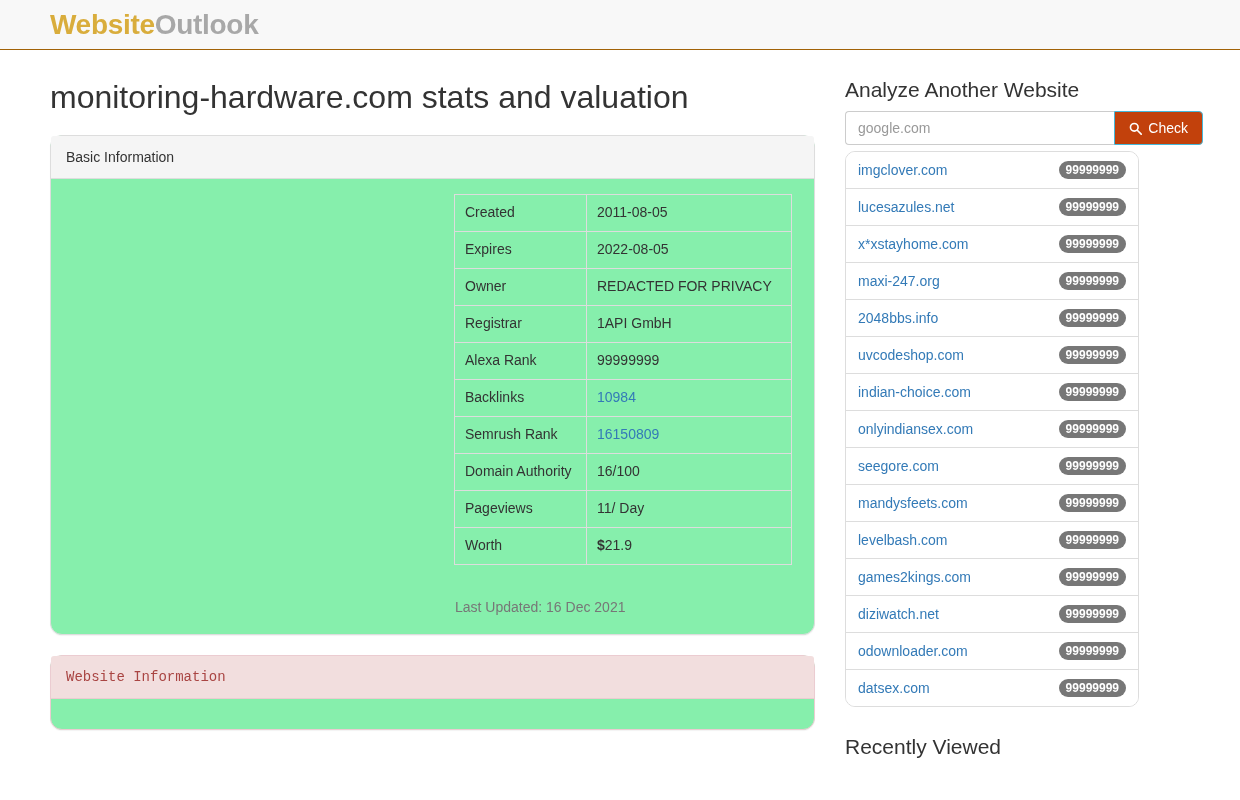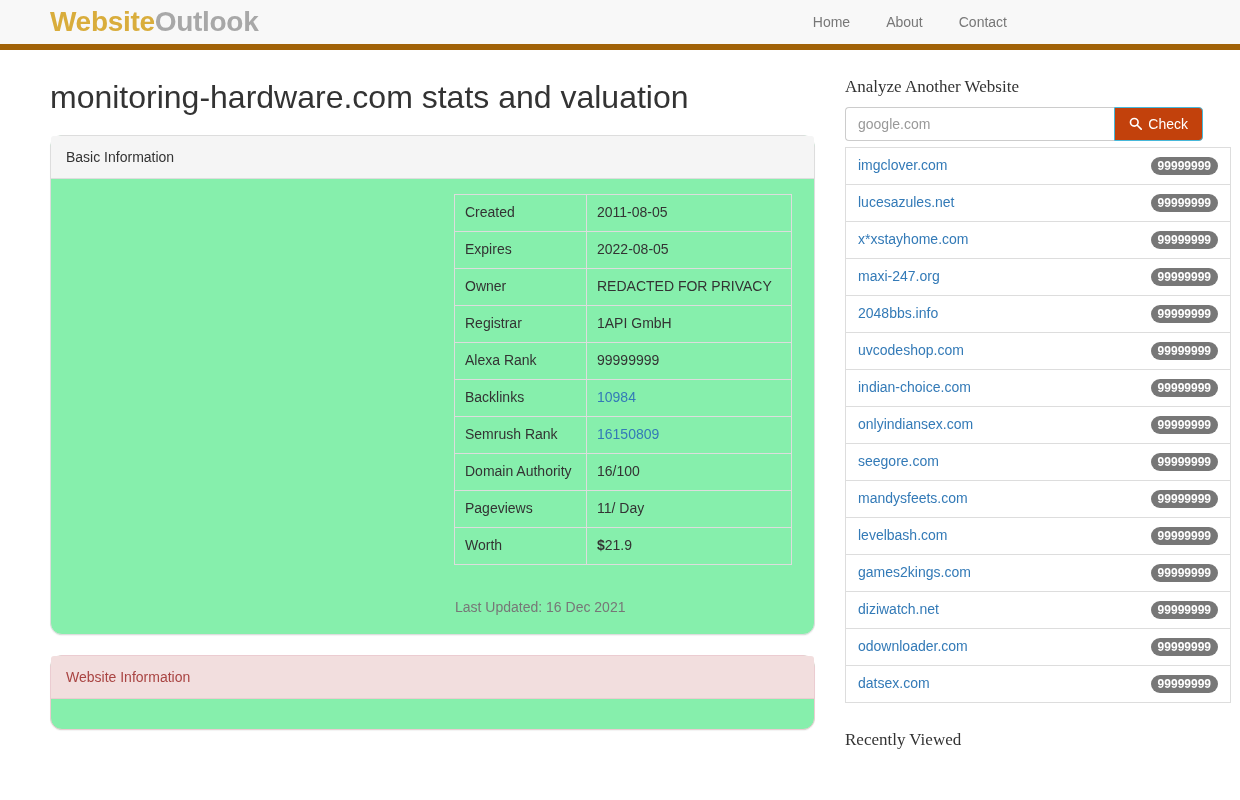--- a/index.html
+++ b/index.html
@@ -12,21 +12,21 @@
     font-family: "Liberation Sans", sans-serif;
     font-size: 14px;
     color: #333333;
     -webkit-font-smoothing: antialiased;
   }
 
   
   .navbar {
     height: 50px;
     background: #f8f8f8;
-    border-bottom: 6px solid #a16207;
+    border-bottom: 1px solid #a16207;
     display: flex;
     align-items: center;
     padding: 0 0 0 50px;
     position: relative;
     text-align: right;
   }
   .brand {
     font-size: 28px;
     font-weight: bold;
     letter-spacing: -0.3px;
@@ -81,20 +81,21 @@
     border-radius: 3px 3px 0 0;
     background: #f5f5f5;
     color: #333333;
     font-size: 14px;
   }
   .panel-danger { border-color: #ebccd1; }
   .panel-danger > .panel-heading {
     background: #f2dede;
     border-color: #ebccd1;
     color: #a94442;
+    font-family: Liberation Mono, monospace;
   }
   .panel-body { padding: 15px; }
 
   
   .basic-body {
     display: flex;
     align-items: flex-start;
     padding: 15px;
     min-height: 455px;
   }
@@ -143,26 +144,25 @@
   .last-updated {
     color: #777777;
     font-size: 14px;
     margin-top: 34px;
     margin-bottom: 4px;
     padding-left: 1px;
   }
 
   
   .side-h {
-    font-size: 17px;
+    font-size: 21px;
     font-weight: normal;
     color: #333;
     margin: 28px 0 10px 0;
     line-height: 1.1;
-    font-family: Liberation Serif, serif;
   }
   .side-h.tight { margin-top: 22px; }
 
   .search-group {
     display: flex;
     width: 358px;
     margin-bottom: 6px;
   }
   .search-input {
     flex: 1 1 auto;
@@ -189,23 +189,23 @@
     font-size: 14px;
     display: inline-flex;
     align-items: center;
     gap: 6px;
     cursor: pointer;
     font-family: inherit;
   }
 
   .list-group {
     border: 1px solid #dddddd;
-    border-radius: 0;
+    border-radius: 10px;
     overflow: hidden;
-    width: 386px;
+    width: 294px;
     background: #fff;
   }
   .list-item {
     display: flex;
     align-items: center;
     justify-content: space-between;
     padding: 9px 12px;
     border-top: 1px solid #dddddd;
     background: #fff;
     min-height: 31px;
@@ -231,25 +231,20 @@
   }
 
   .icon-svg { display: block; }
 </style>
 </head>
 <body>
 
 <div class="navbar">
   <div class="brand">
     <span class="b1">Website</span><span class="b2">Outlook</span>
-  </div>
-  <div class="nav-links">
-    <a href="#">Home</a>
-    <a href="#">About</a>
-    <a href="#">Contact</a>
   </div>
 </div>
 
 <div class="container">
 
   <div class="col-main">
 
     <h1 class="page-title">monitoring-hardware.com stats and valuation</h1>
 
     <div class="panel">

